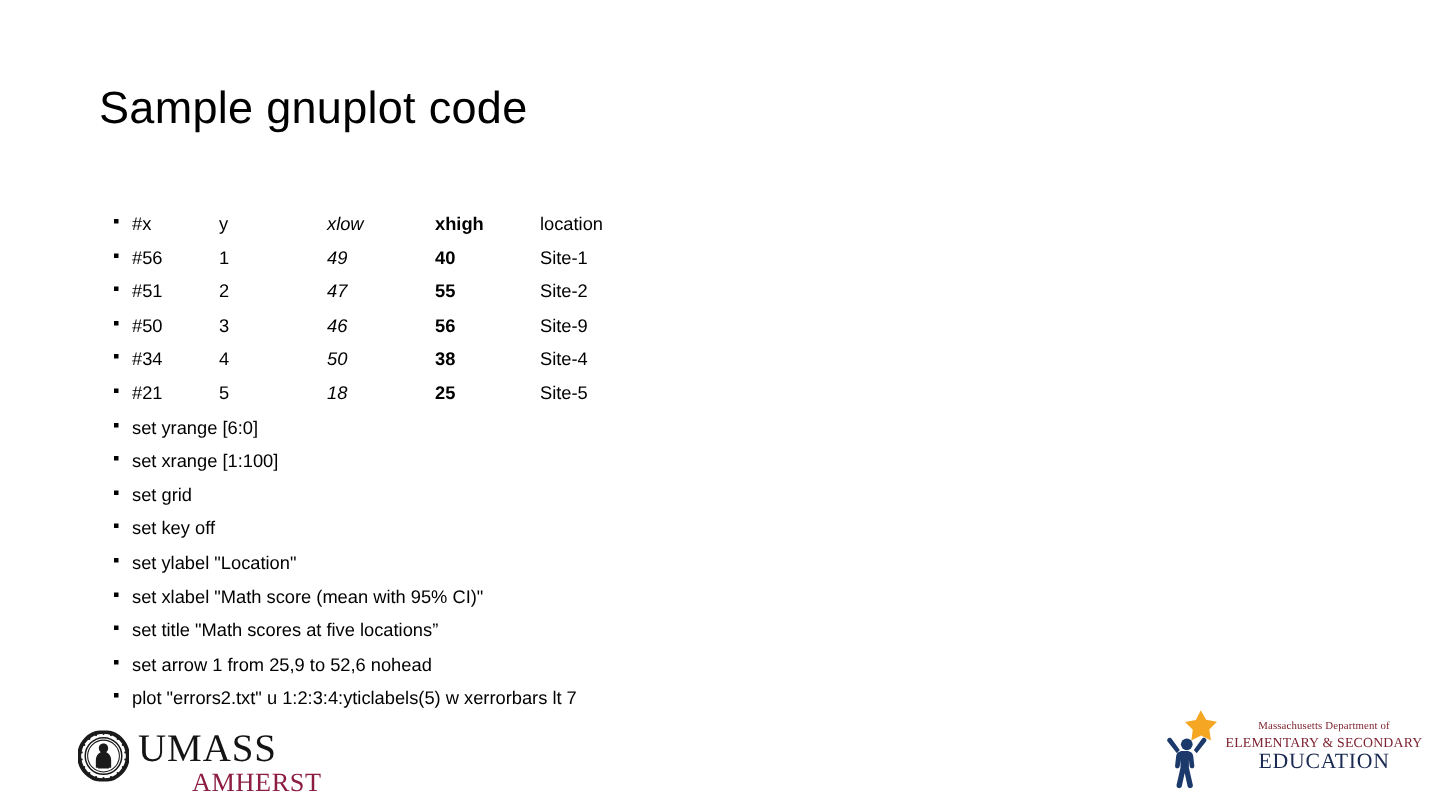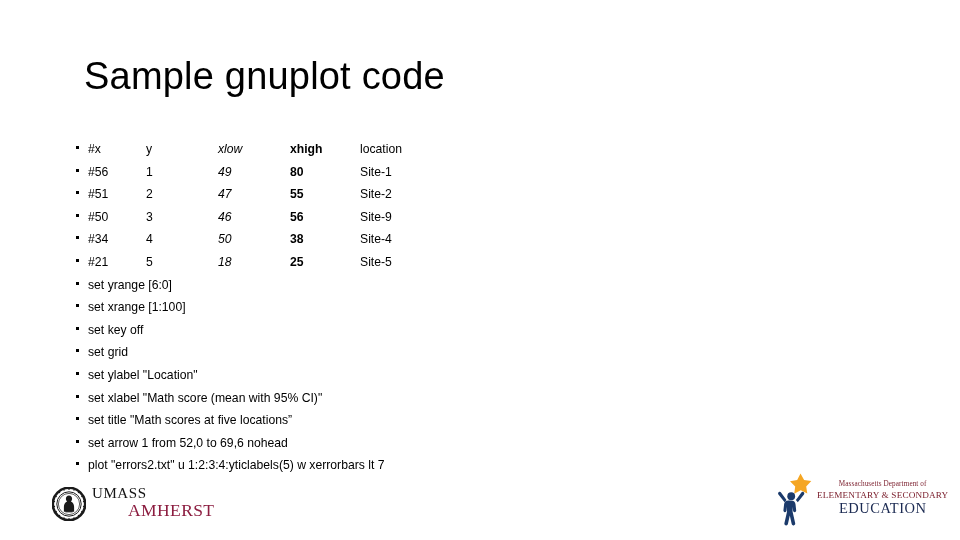--- a/index.html
+++ b/index.html
@@ -16,23 +16,23 @@
   }
   .slide {
     position: absolute;
     inset: 0;
     background: #ffffff;
   }
 
   
   .slide-title {
     position: absolute;
-    left: 84px;
+    left: 66px;
     top: 57px;
-    font-size: 38px;
+    font-size: 30px;
     font-weight: 300;
     color: #000000;
     letter-spacing: 0.2px;
     white-space: nowrap;
     line-height: 1.05;
   }
 
   
   .bullet-list {
     position: absolute;
@@ -88,21 +88,21 @@
     height: 34px;
   }
   .umass-words {
     position: absolute;
     left: 40px;
     top: 0px;
     line-height: 1;
   }
   .umass-top {
     font-family: "Liberation Serif", serif;
-    font-size: 15px;
+    font-size: 26px;
     color: #141414;
     letter-spacing: 0.6px;
     display: block;
   }
   .umass-bottom {
     font-family: "Liberation Serif", serif;
     font-size: 17.5px;
     color: #8c1d40;
     letter-spacing: 0.4px;
     display: block;
@@ -175,21 +175,21 @@
       <span class="cell col-xlow">xlow</span>
       <span class="cell col-xhigh">xhigh</span>
       <span class="cell col-loc">location</span>
     </div>
 
     <div class="bullet-row">
       <span class="bullet-mark"></span>
       <span class="cell col-x">#56</span>
       <span class="cell col-y">1</span>
       <span class="cell col-xlow">49</span>
-      <span class="cell col-xhigh">80</span>
+      <span class="cell col-xhigh">40</span>
       <span class="cell col-loc">Site-1</span>
     </div>
 
     <div class="bullet-row">
       <span class="bullet-mark"></span>
       <span class="cell col-x">#51</span>
       <span class="cell col-y">2</span>
       <span class="cell col-xlow">47</span>
       <span class="cell col-xhigh">55</span>
       <span class="cell col-loc">Site-2</span>
@@ -225,41 +225,41 @@
     <div class="bullet-row">
       <span class="bullet-mark"></span>
       <span class="bullet-text">set yrange [6:0]</span>
     </div>
     <div class="bullet-row">
       <span class="bullet-mark"></span>
       <span class="bullet-text">set xrange [1:100]</span>
     </div>
     <div class="bullet-row">
       <span class="bullet-mark"></span>
+      <span class="bullet-text">set grid</span>
+    </div>
+    <div class="bullet-row">
+      <span class="bullet-mark"></span>
       <span class="bullet-text">set key off</span>
     </div>
     <div class="bullet-row">
       <span class="bullet-mark"></span>
-      <span class="bullet-text">set grid</span>
-    </div>
-    <div class="bullet-row">
-      <span class="bullet-mark"></span>
       <span class="bullet-text">set ylabel "Location"</span>
     </div>
     <div class="bullet-row">
       <span class="bullet-mark"></span>
       <span class="bullet-text">set xlabel "Math score (mean with 95% CI)"</span>
     </div>
     <div class="bullet-row">
       <span class="bullet-mark"></span>
       <span class="bullet-text">set title "Math scores at five locations”</span>
     </div>
     <div class="bullet-row">
       <span class="bullet-mark"></span>
-      <span class="bullet-text">set arrow 1 from 52,0 to 69,6 nohead</span>
+      <span class="bullet-text">set arrow 1 from 25,9 to 52,6 nohead</span>
     </div>
     <div class="bullet-row">
       <span class="bullet-mark"></span>
       <span class="bullet-text">plot "errors2.txt" u 1:2:3:4:yticlabels(5) w xerrorbars lt 7</span>
     </div>
 
   </div>
 
   <div class="umass-logo">
     <span class="umass-seal">

